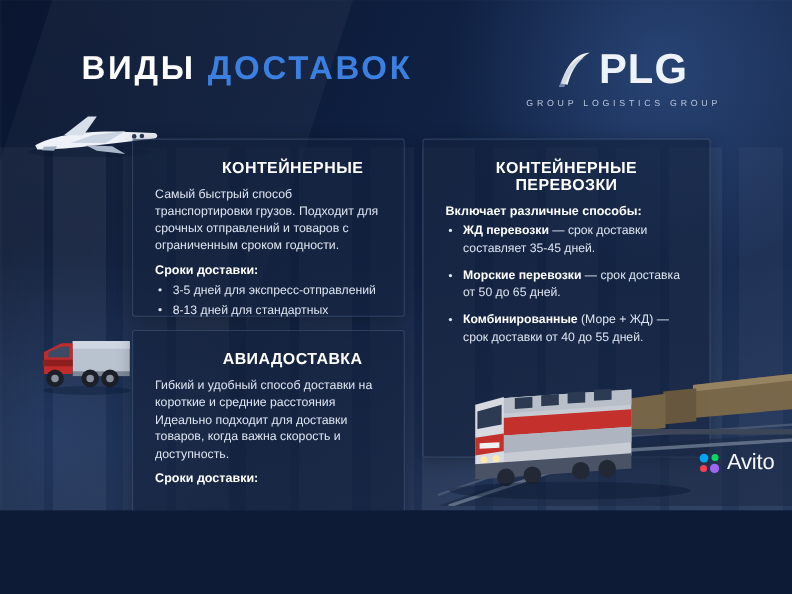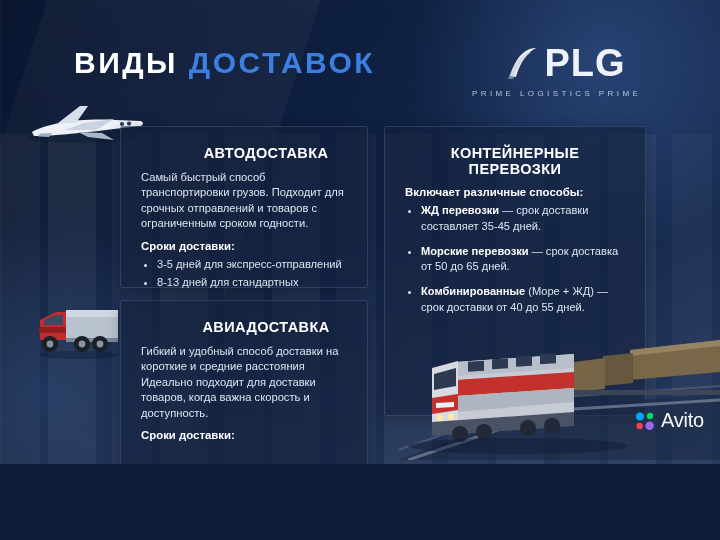--- a/index.html
+++ b/index.html
@@ -80,20 +80,21 @@
     color: #ffffff;
     white-space: nowrap;
   }
   .title .accent { color: #3b7fe0; }
 
   
   .logo {
     position: absolute;
     right: 58px;
     top: 44px;
+    text-align: center;
     width: 190px;
   }
   .logo-mark {
     display: flex;
     align-items: center;
     justify-content: center;
     gap: 6px;
   }
   .logo-text {
     font-size: 38px;
@@ -221,21 +222,21 @@
   </div>
 
   <div class="logo">
     <div class="logo-mark">
       <svg class="logo-swoosh" width="30" height="34" viewBox="0 0 30 34">
         <path d="M2 30 C 8 10, 18 2, 28 2 C 20 6, 12 16, 8 31 Z" fill="#ffffff" opacity="0.92"></path>
         <path d="M0 33 C 6 16, 14 8, 24 6 C 16 11, 9 20, 5 33 Z" fill="#b9c6dc" opacity="0.55"></path>
       </svg>
       <span class="logo-text">PLG</span>
     </div>
-    <div class="logo-sub">PRIME LOGISTICS PRIME</div>
+    <div class="logo-sub">GROUP LOGISTICS GROUP</div>
   </div>
 
   <svg class="plane" viewBox="0 0 130 64">
     <ellipse cx="64" cy="42" rx="56" ry="5" fill="#0a1730" opacity="0.35"></ellipse>
     <path d="M14 36 C 30 27, 62 22, 98 24 L 122 25 C 126 25.5, 126 29.5, 122 30 L 96 33 C 64 37, 34 40, 16 40 Z" fill="#eef2f8"></path>
     <path d="M40 27 L 62 10 L 70 10 L 58 27 Z" fill="#d7dfea"></path>
     <path d="M46 34 L 78 34 L 96 23 L 66 27 Z" fill="#c9d3e2"></path>
     <path d="M60 36 L 84 37 L 96 44 L 70 41 Z" fill="#aab7cb"></path>
     <circle cx="104" cy="28" r="2.1" fill="#2a3a55"></circle>
     <circle cx="111" cy="27.6" r="2.1" fill="#2a3a55"></circle>
@@ -253,21 +254,21 @@
     <circle cx="14" cy="44" r="8" fill="#1b1f27"></circle>
     <circle cx="14" cy="44" r="3.4" fill="#8b93a1"></circle>
     <circle cx="46" cy="44" r="8" fill="#1b1f27"></circle>
     <circle cx="46" cy="44" r="3.4" fill="#8b93a1"></circle>
     <circle cx="64" cy="44" r="8" fill="#1b1f27"></circle>
     <circle cx="64" cy="44" r="3.4" fill="#8b93a1"></circle>
     <ellipse cx="43" cy="55" rx="40" ry="4" fill="#0a1730" opacity="0.35"></ellipse>
   </svg>
 
   <div class="card card-air">
-    <h2 class="card-head card-head-left-offset">АВТОДОСТАВКА</h2>
+    <h2 class="card-head card-head-left-offset">КОНТЕЙНЕРНЫЕ</h2>
     <p>Самый быстрый способ транспортировки грузов. Подходит для срочных отправлений и товаров с ограниченным сроком годности.</p>
     <div class="sub-head">Сроки доставки:</div>
     <ul>
       <li>3-5 дней для экспресс-отправлений</li>
       <li>8-13 дней для стандартных</li>
     </ul>
   </div>
 
   <div class="card card-auto">
     <h2 class="card-head card-head-left-offset">АВИАДОСТАВКА</h2>

